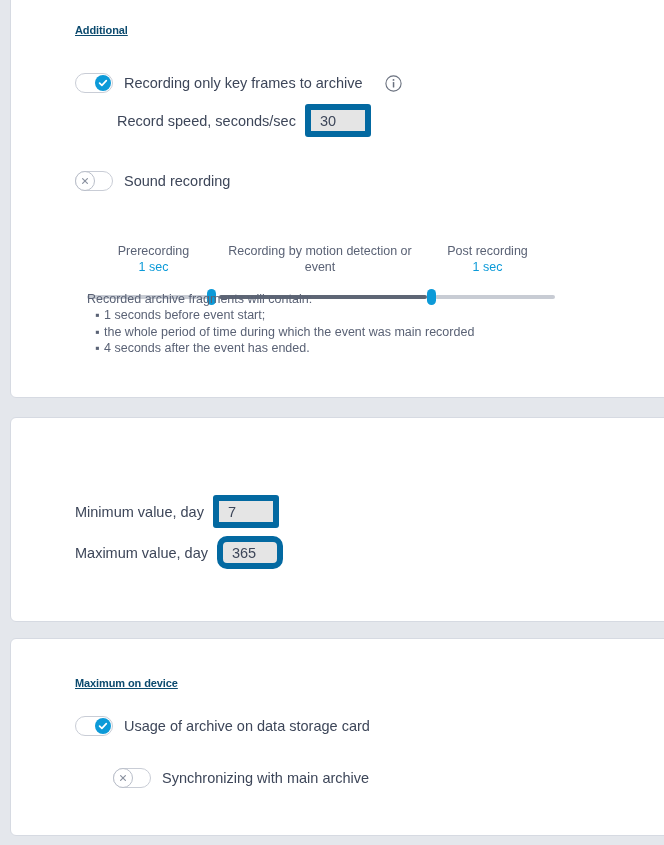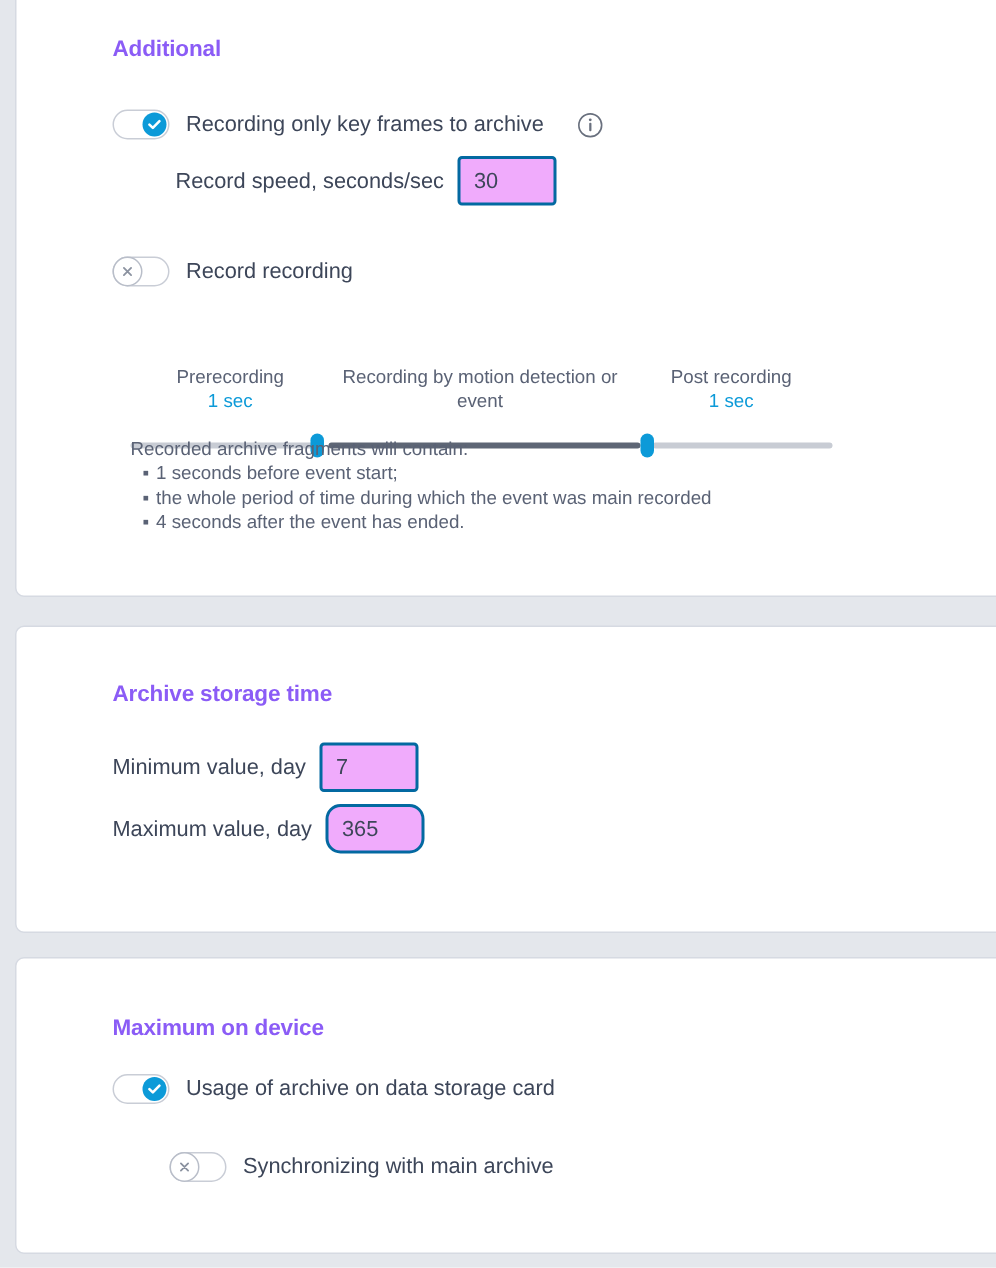--- a/index.html
+++ b/index.html
@@ -30,24 +30,25 @@
     background: #ffffff;
     border: 1px solid #d6dae2;
     border-radius: 6px;
     box-sizing: border-box;
   }
   #card-additional { top: -12px; height: 410px; }
   #card-storage    { top: 417px; height: 205px; }
   #card-device     { top: 638px; height: 198px; }
 
   .section-title {
-    font-size: 15px;
+    font-size: 11px;
     font-weight: bold;
-    color: #8b5cf6;
+    color: #0c4a6e;
     letter-spacing: -0.1px;
+    text-decoration: underline;
   }
 
   
   .toggle {
     position: relative;
     width: 38px;
     height: 20px;
     border-radius: 10px;
     box-sizing: border-box;
     flex: 0 0 auto;
@@ -113,23 +114,23 @@
     display: flex;
     align-items: center;
   }
   .field-label {
     font-size: 14.5px;
     color: #3d4659;
     white-space: nowrap;
     margin-right: 9px;
   }
   .field-input {
-    border: 2px solid #0369a1;
+    border: 6px solid #0369a1;
     border-radius: 3px;
-    background: #f0abfc;
+    background: #e5e5e5;
     font-family: "Liberation Sans", sans-serif;
     font-size: 14.5px;
     color: #3d4659;
     box-sizing: border-box;
     padding: 0 9px;
     height: 33px;
     line-height: 31px;
     outline: none;
   }
 
@@ -236,21 +237,21 @@
     </div>
 
     <div class="switch-row" style="position:absolute;left:64px;top:182px;">
       <div class="toggle off">
         <span class="knob">
           <svg width="10" height="10" viewBox="0 0 10 10" aria-hidden="true">
             <path d="M2.6 2.6 L7.4 7.4 M7.4 2.6 L2.6 7.4" fill="none" stroke="#8b92a0" stroke-width="1.2" stroke-linecap="round"></path>
           </svg>
         </span>
       </div>
-      <span class="switch-label">Record recording</span>
+      <span class="switch-label">Sound recording</span>
     </div>
 
     <div class="slider-wrap">
       <div class="slider-labels">
         <div class="slab pre">
           <span>Prerecording</span>
           <span class="val">1 sec</span>
         </div>
         <div class="slab mid">
           <span>Recording by motion detection or event</span>
@@ -278,21 +279,20 @@
         <span class="bullet">▪</span><span>the whole period of time during which the event was main recorded</span>
       </div>
       <div class="li">
         <span class="bullet">▪</span><span>4 seconds after the event has ended.</span>
       </div>
     </div>
   </div>
 
   <div class="card" id="card-storage">
 
-    <div class="section-title" style="position:absolute;left:64px;top:36px;">Archive storage time</div>
 
     <div class="field-row" style="position:absolute;left:64px;top:77px;">
       <span class="field-label">Minimum value, day</span>
       <input class="field-input" type="text" style="width: 66px;" value="7">
     </div>
 
     <div class="field-row" style="position:absolute;left:64px;top:118px;">
       <span class="field-label">Maximum value, day</span>
       <input class="field-input" type="text" style="width: 66px; border-radius: 10px;" value="365">
     </div>

